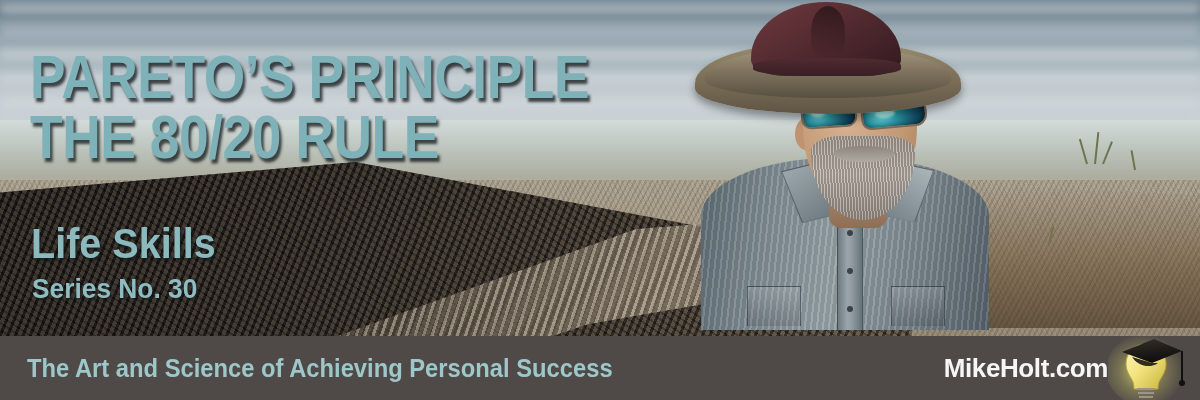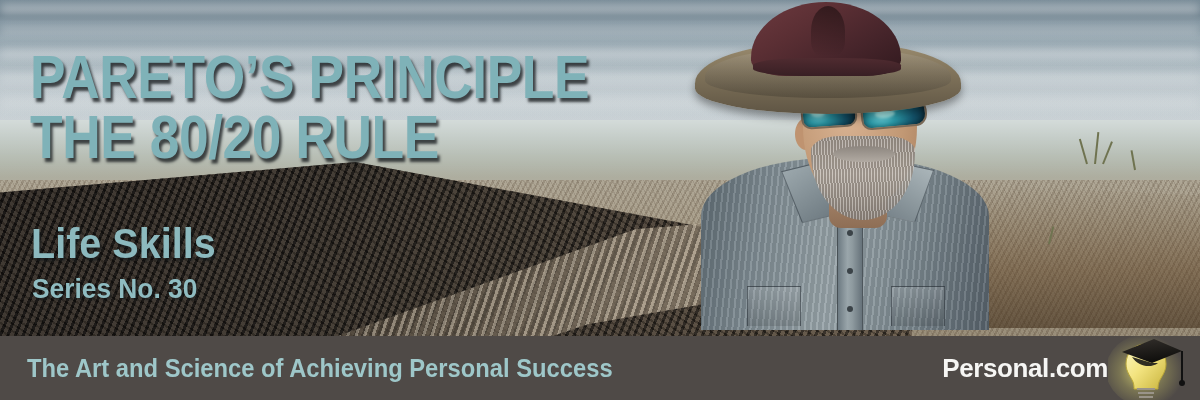--- a/index.html
+++ b/index.html
@@ -307,21 +307,21 @@
     <span class="l2">THE 80/20 RULE</span>
   </div>
 
   <div class="subhead">Life Skills</div>
   <div class="series">Series No. 30</div>
 
   <div class="bar">
     <div class="tagline">The Art and Science of Achieving Personal Success</div>
 
     <div class="brand">
-      <div class="brand-text">Personal.com</div>
+      <div class="brand-text">MikeHolt.com</div>
       <div class="logo-mark">
         <svg viewBox="0 0 84 76" width="84" height="76" aria-hidden="true">
           <defs>
             <radialGradient id="glow" cx="45%" cy="52%" r="52%">
               <stop offset="0%" stop-color="#e8e27a" stop-opacity=".85"></stop>
               <stop offset="55%" stop-color="#cfc96a" stop-opacity=".32"></stop>
               <stop offset="100%" stop-color="#cfc96a" stop-opacity="0"></stop>
             </radialGradient>
             <linearGradient id="bulbg" x1="0" y1="0" x2="1" y2="1">
               <stop offset="0%" stop-color="#fdf8c2"></stop>

